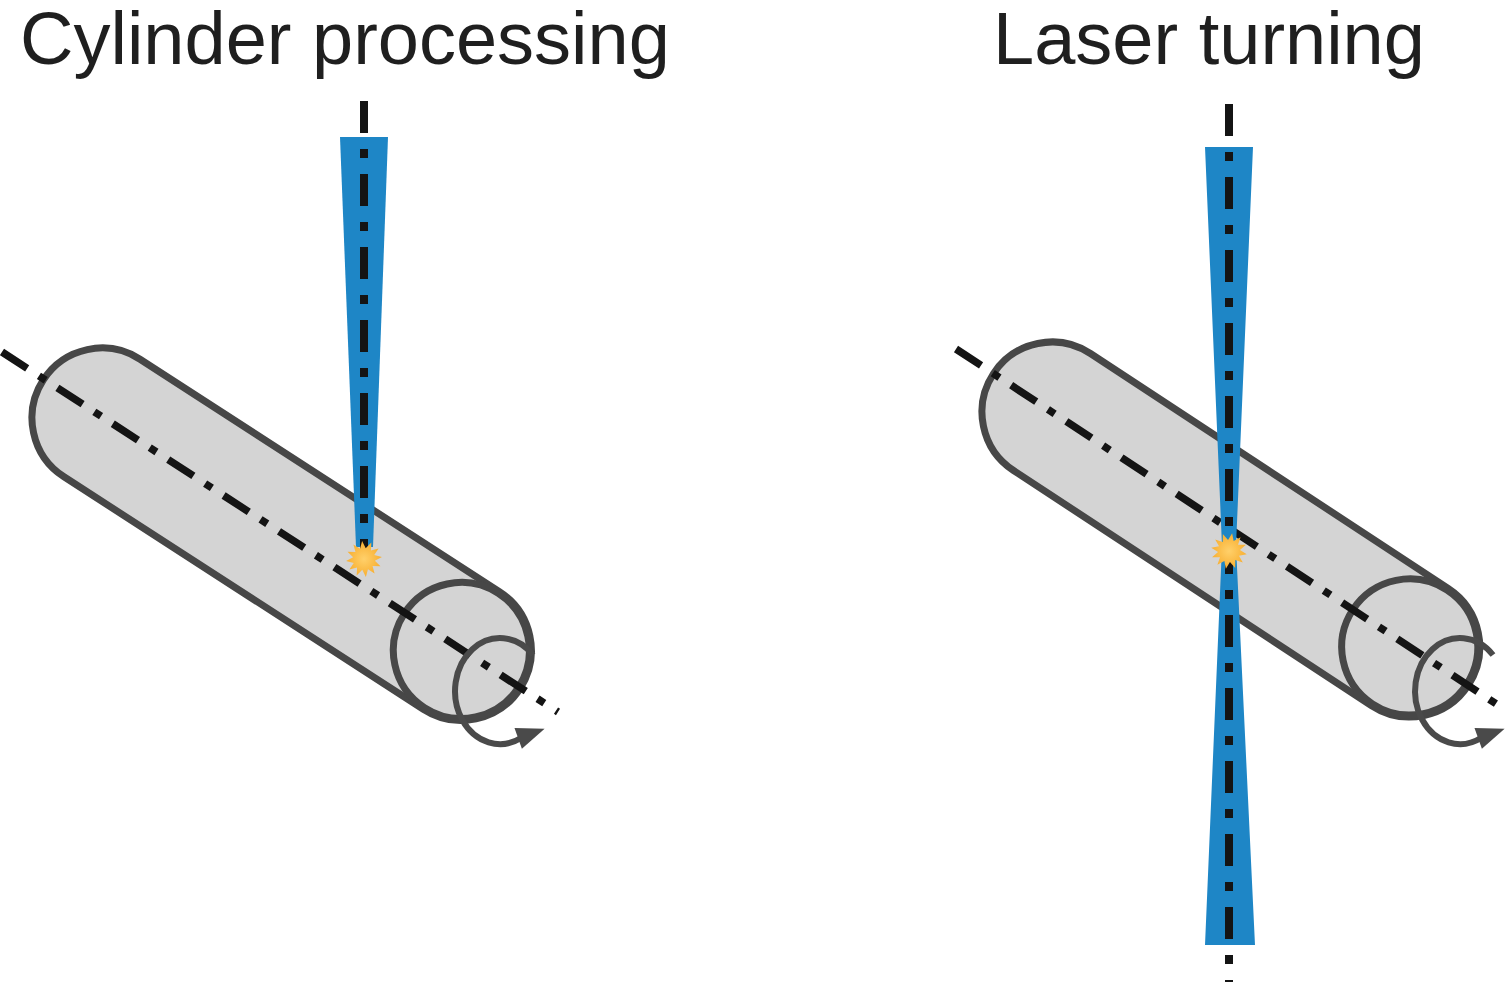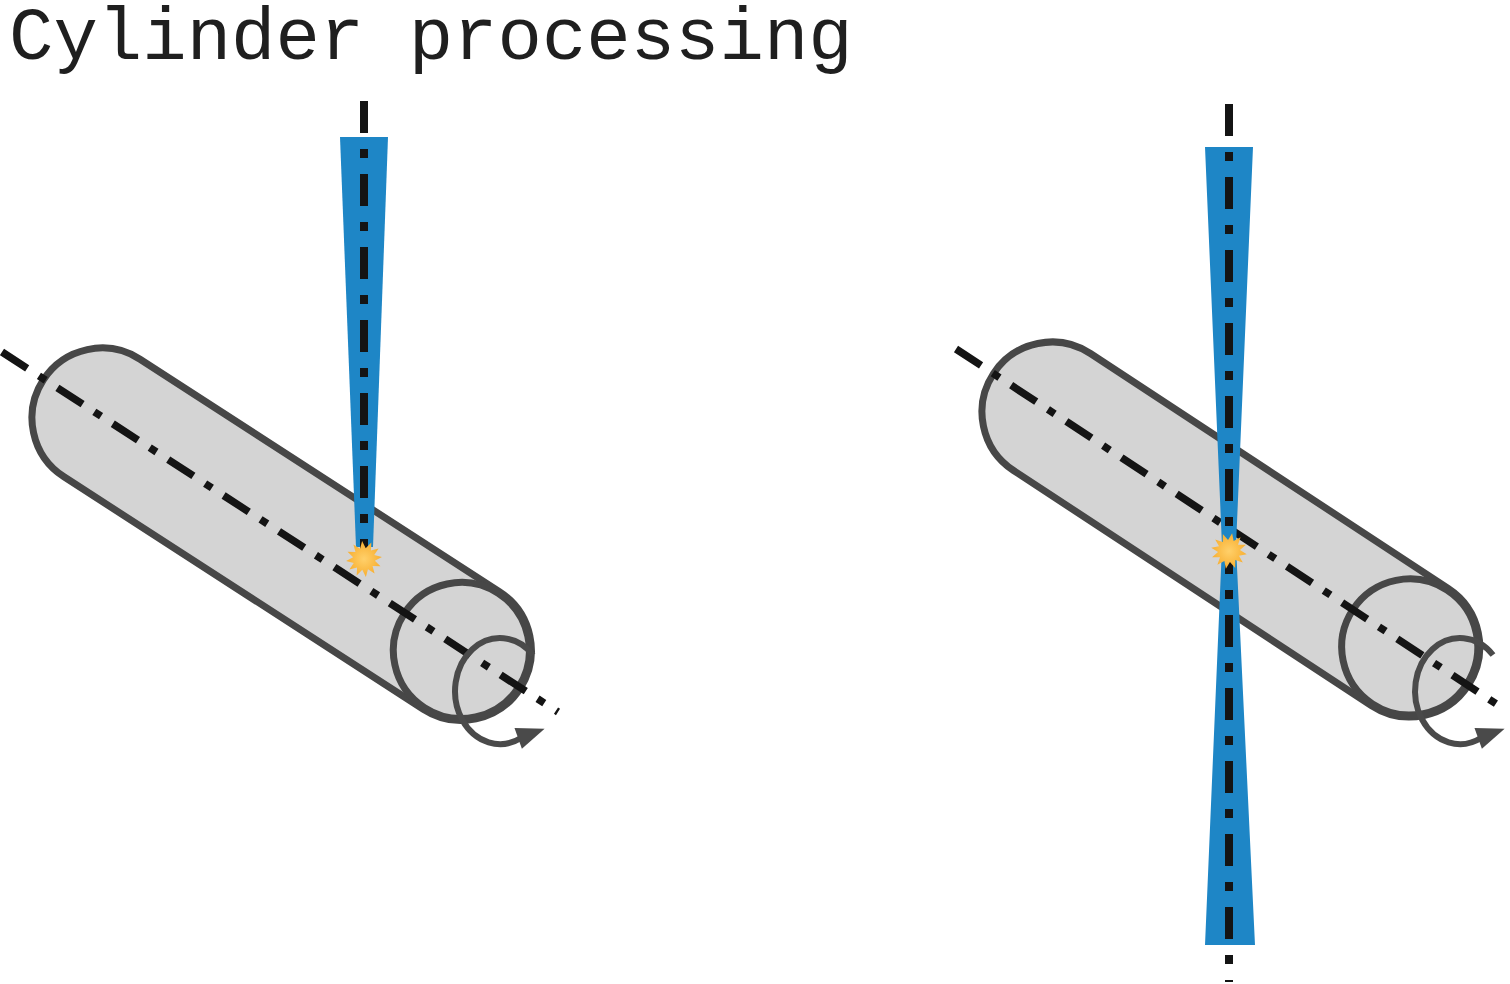--- a/index.html
+++ b/index.html
@@ -24,39 +24,40 @@
   .title{
     position:absolute;
     top:2px;
     font-size:74px;
     line-height:1.0;
     font-weight:400;
     letter-spacing:0px;
     color:var(--title_text);
     white-space:nowrap;
   }
-  #title-left{left:9px;font-family:Liberation Mono, monospace;}
+  #title-left{left:20px;}
   #title-right{left:993px;}
   svg{position:absolute;left:0;top:0;}
   .cyl-body{fill:var(--cylinder_fill);stroke:var(--cylinder_outline);stroke-width:7;}
   .cyl-face{fill:var(--cylinder_fill);stroke:var(--cylinder_outline);stroke-width:7;}
   .axis-diag{stroke:var(--axis_line);stroke-width:7.5;fill:none;stroke-dasharray:30 14 8 14;stroke-linecap:butt;}
   .axis-vert{stroke:var(--axis_line);stroke-width:8;fill:none;stroke-dasharray:32 16 9 16;stroke-linecap:butt;}
   .beam{fill:var(--laser_beam);}
   .rot-arrow{stroke:var(--rotation_arrow);stroke-width:6;fill:none;}
   .rot-head{fill:var(--rotation_arrow);}
   .spark{fill:url(#sparkGrad);}
 </style>
 </head>
 <body>
 
 <div class="stage">
 
   <div class="title" id="title-left">Cylinder processing</div>
 
+  <div class="title" id="title-right">Laser turning</div>
 
   <svg width="1510" height="984" viewBox="0 0 1510 984">
     <defs>
       <radialGradient id="sparkGrad" cx="50%" cy="50%" r="60%">
         <stop offset="0%" style="stop-color:var(--spark_inner)"></stop>
         <stop offset="100%" style="stop-color:var(--spark_outer)"></stop>
       </radialGradient>
       <g id="spark12">
         <polygon points="0,-18 2.85,-10.63 9,-15.59 7.78,-7.78 15.59,-9 10.63,-2.85 18,0 10.63,2.85 15.59,9 7.78,7.78 9,15.59 2.85,10.63 0,18 -2.85,10.63 -9,15.59 -7.78,7.78 -15.59,9 -10.63,2.85 -18,0 -10.63,-2.85 -15.59,-9 -7.78,-7.78 -9,-15.59 -2.85,-10.63"></polygon>
       </g>

